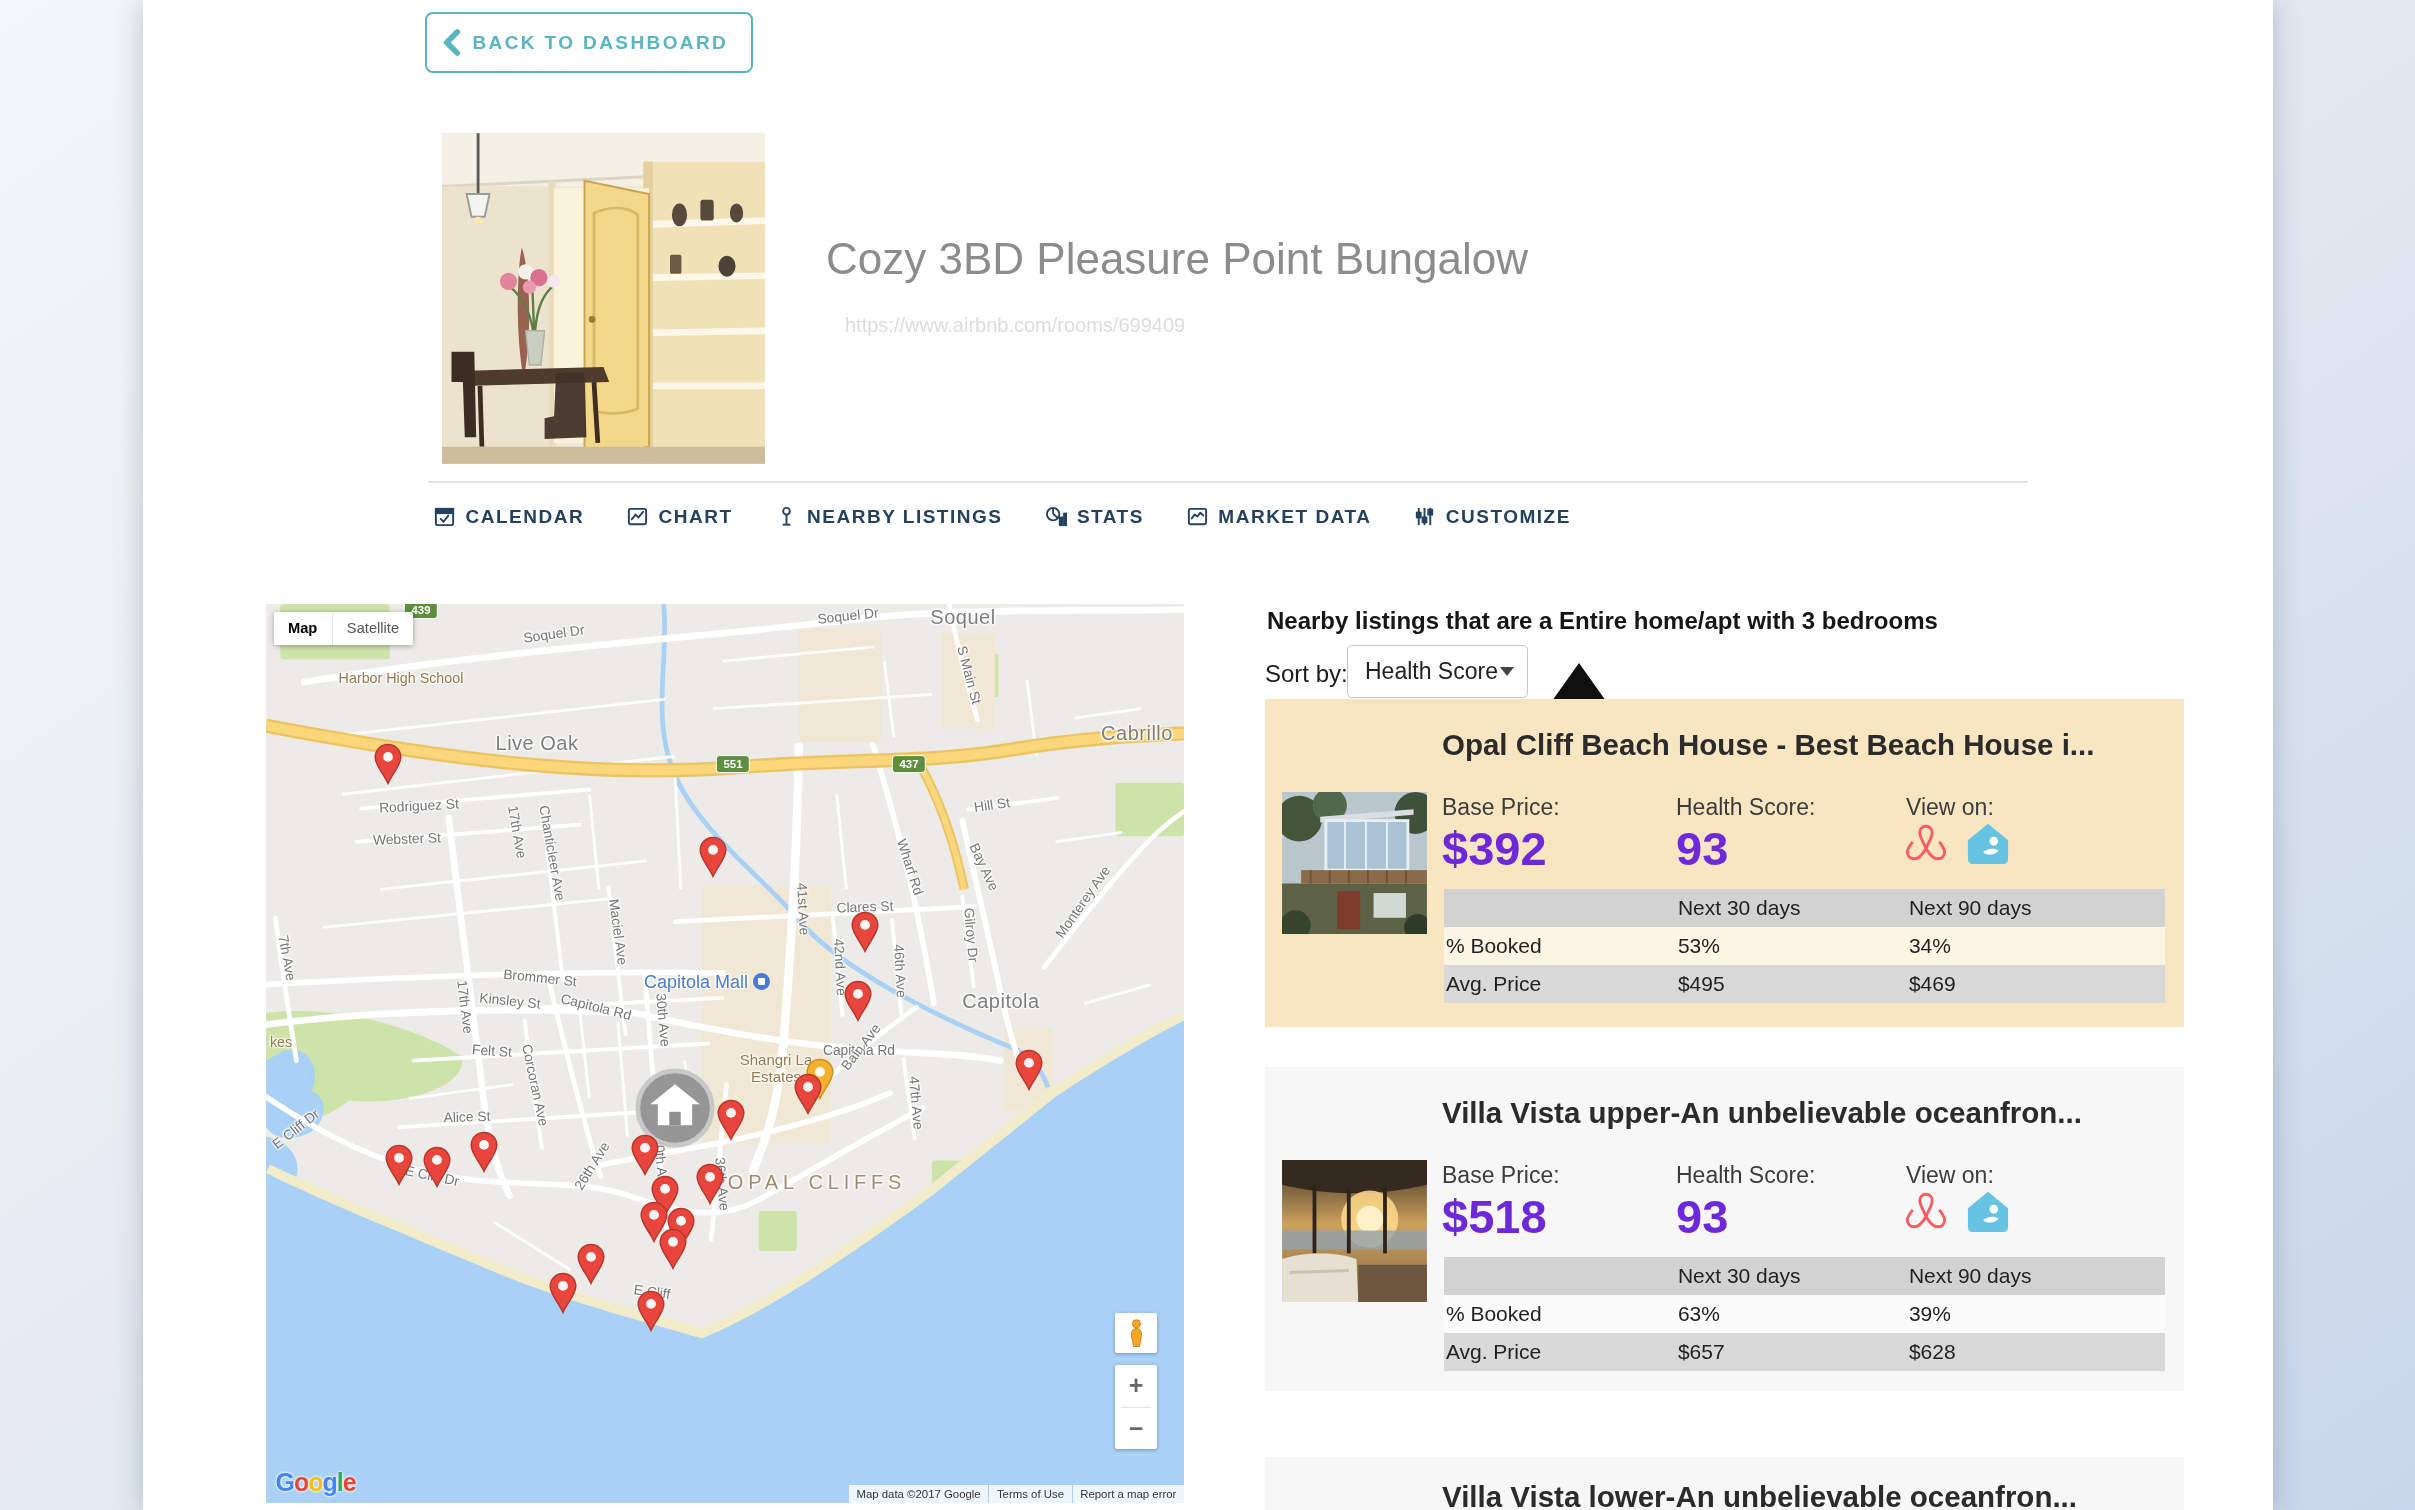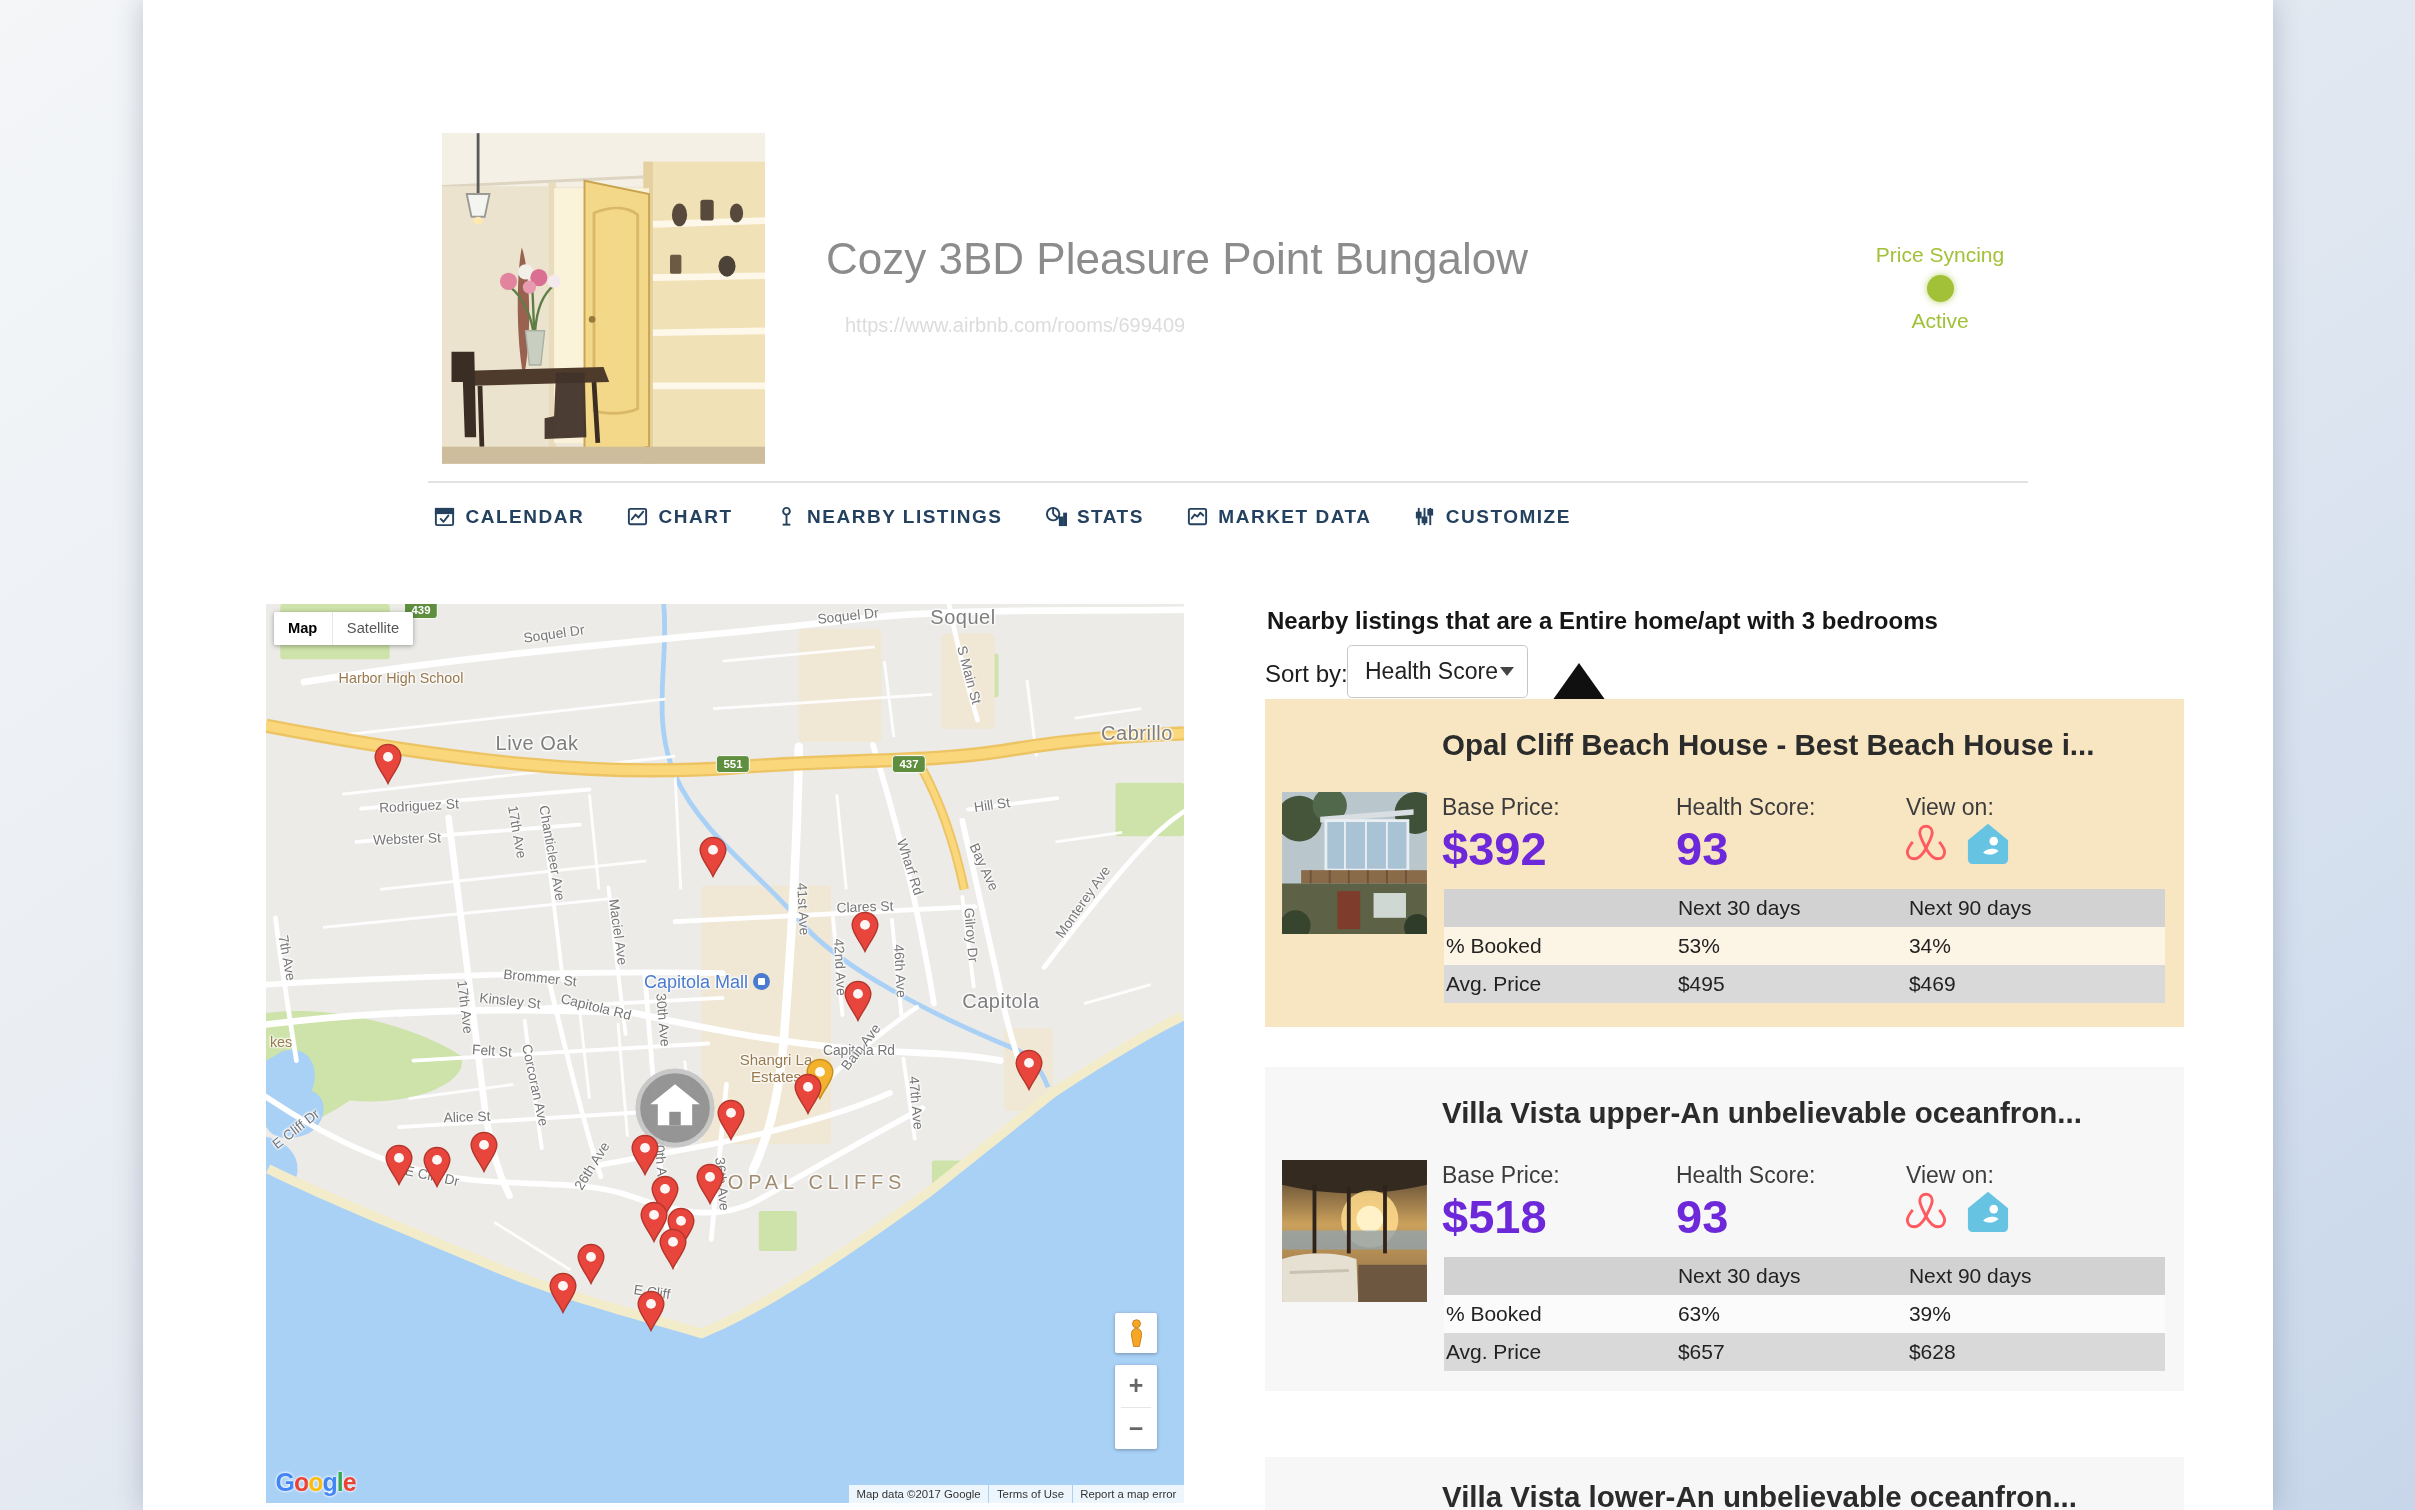--- a/index.html
+++ b/index.html
@@ -92,20 +92,26 @@
   .trow.r2{background:#d9d9d9;}
   .card.card-3{top:1457px;height:114px;}
   .card.card-3 .c-title{top:23px;}
 </style>
 </head>
 <body>
 
 <div class="canvas">
   <div class="page"></div>
 
+  <div class="back-btn">
+    <svg width="19" height="27" viewBox="0 0 20 28">
+      <polyline points="16,3 5,14 16,25" fill="none" stroke="#5ab5c2" stroke-width="6" stroke-linecap="round" stroke-linejoin="round"></polyline>
+    </svg>
+    <span class="bb-label">BACK TO DASHBOARD</span>
+  </div>
 
   <div class="photo">
     <svg width="323" height="331" viewBox="0 0 340 348">
       <rect width="340" height="348" fill="#efe8d8"></rect>
       <rect width="340" height="56" fill="#f4f0e6"></rect>
       <path d="M0,56 L340,40" stroke="#ddd4c2" stroke-width="3" fill="none"></path>
       <rect x="212" y="30" width="128" height="318" fill="#f1e1b6"></rect>
       <rect x="212" y="30" width="10" height="318" fill="#e4d19f"></rect>
       <g stroke="#fdf8ea" stroke-width="7">
         <line x1="222" y1="96" x2="340" y2="92"></line>
@@ -148,25 +154,20 @@
         </g>
       <path d="M10,230 L34,230 L36,320 L24,320 L22,262 L10,262 Z" fill="#3a2d24"></path>
       <path d="M120,252 L150,252 L152,320 L108,322 L108,300 L118,298 Z" fill="#41332a" opacity=".95"></path>
       <rect x="0" y="330" width="340" height="18" fill="#cdbd9d"></rect>
     </svg>
   </div>
 
   <div class="prop-title">Cozy 3BD Pleasure Point Bungalow</div>
   <div class="prop-url">https://www.airbnb.com/rooms/699409</div>
 
-  <div class="syncing">
-    <div class="s-label">Price Syncing</div>
-    <div class="s-dot"></div>
-    <div class="s-status">Active</div>
-  </div>
 
   <div class="hdr-divider"></div>
 
   <div class="tabs">
     <div class="tab">
       <svg width="23" height="23" viewBox="0 0 24 24" fill="none" stroke="#24425f" stroke-width="2">
         <rect x="3" y="4" width="18" height="17" rx="1.5"></rect>
           <rect x="3" y="4" width="18" height="4.5" fill="#24425f"></rect>
         <polyline points="8,14.5 11,17.5 16,11" stroke-linecap="round" stroke-linejoin="round"></polyline>
       </svg>

